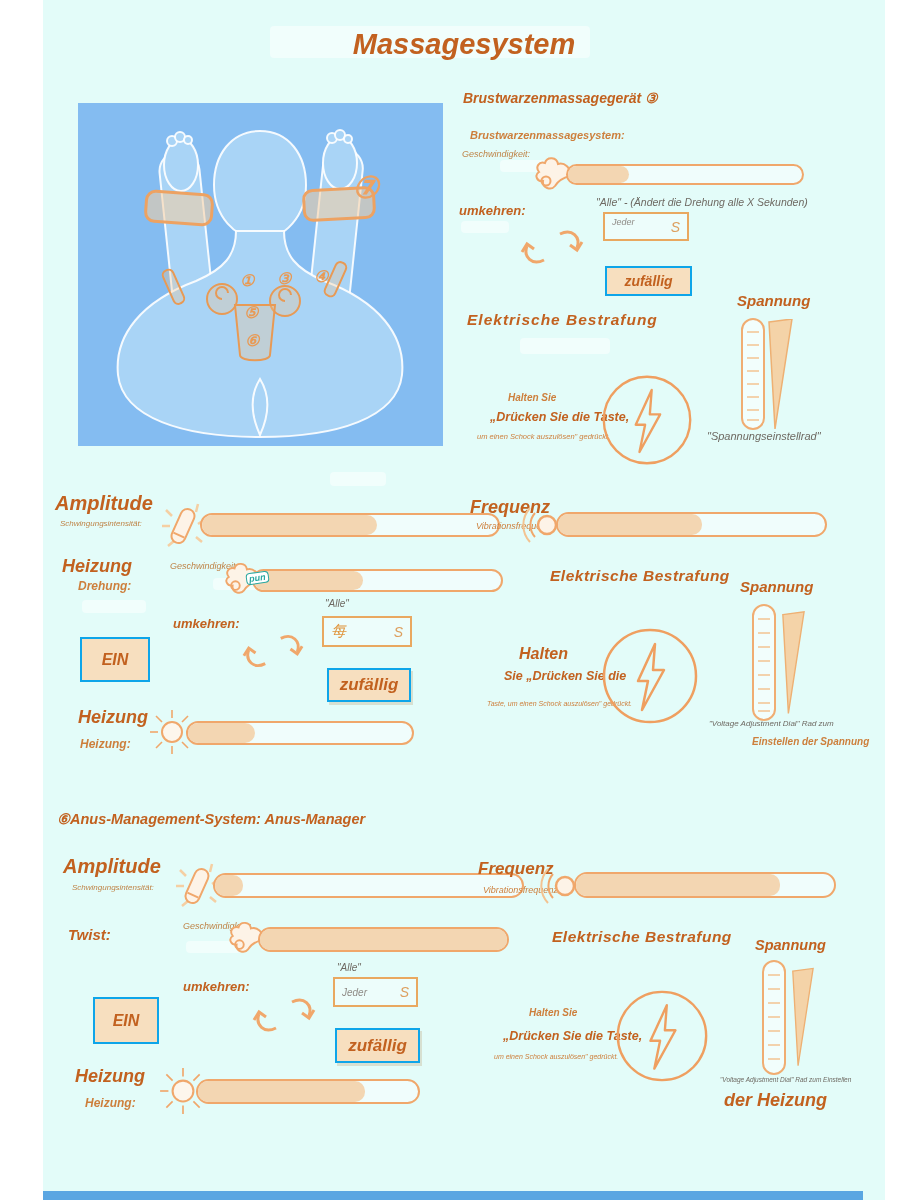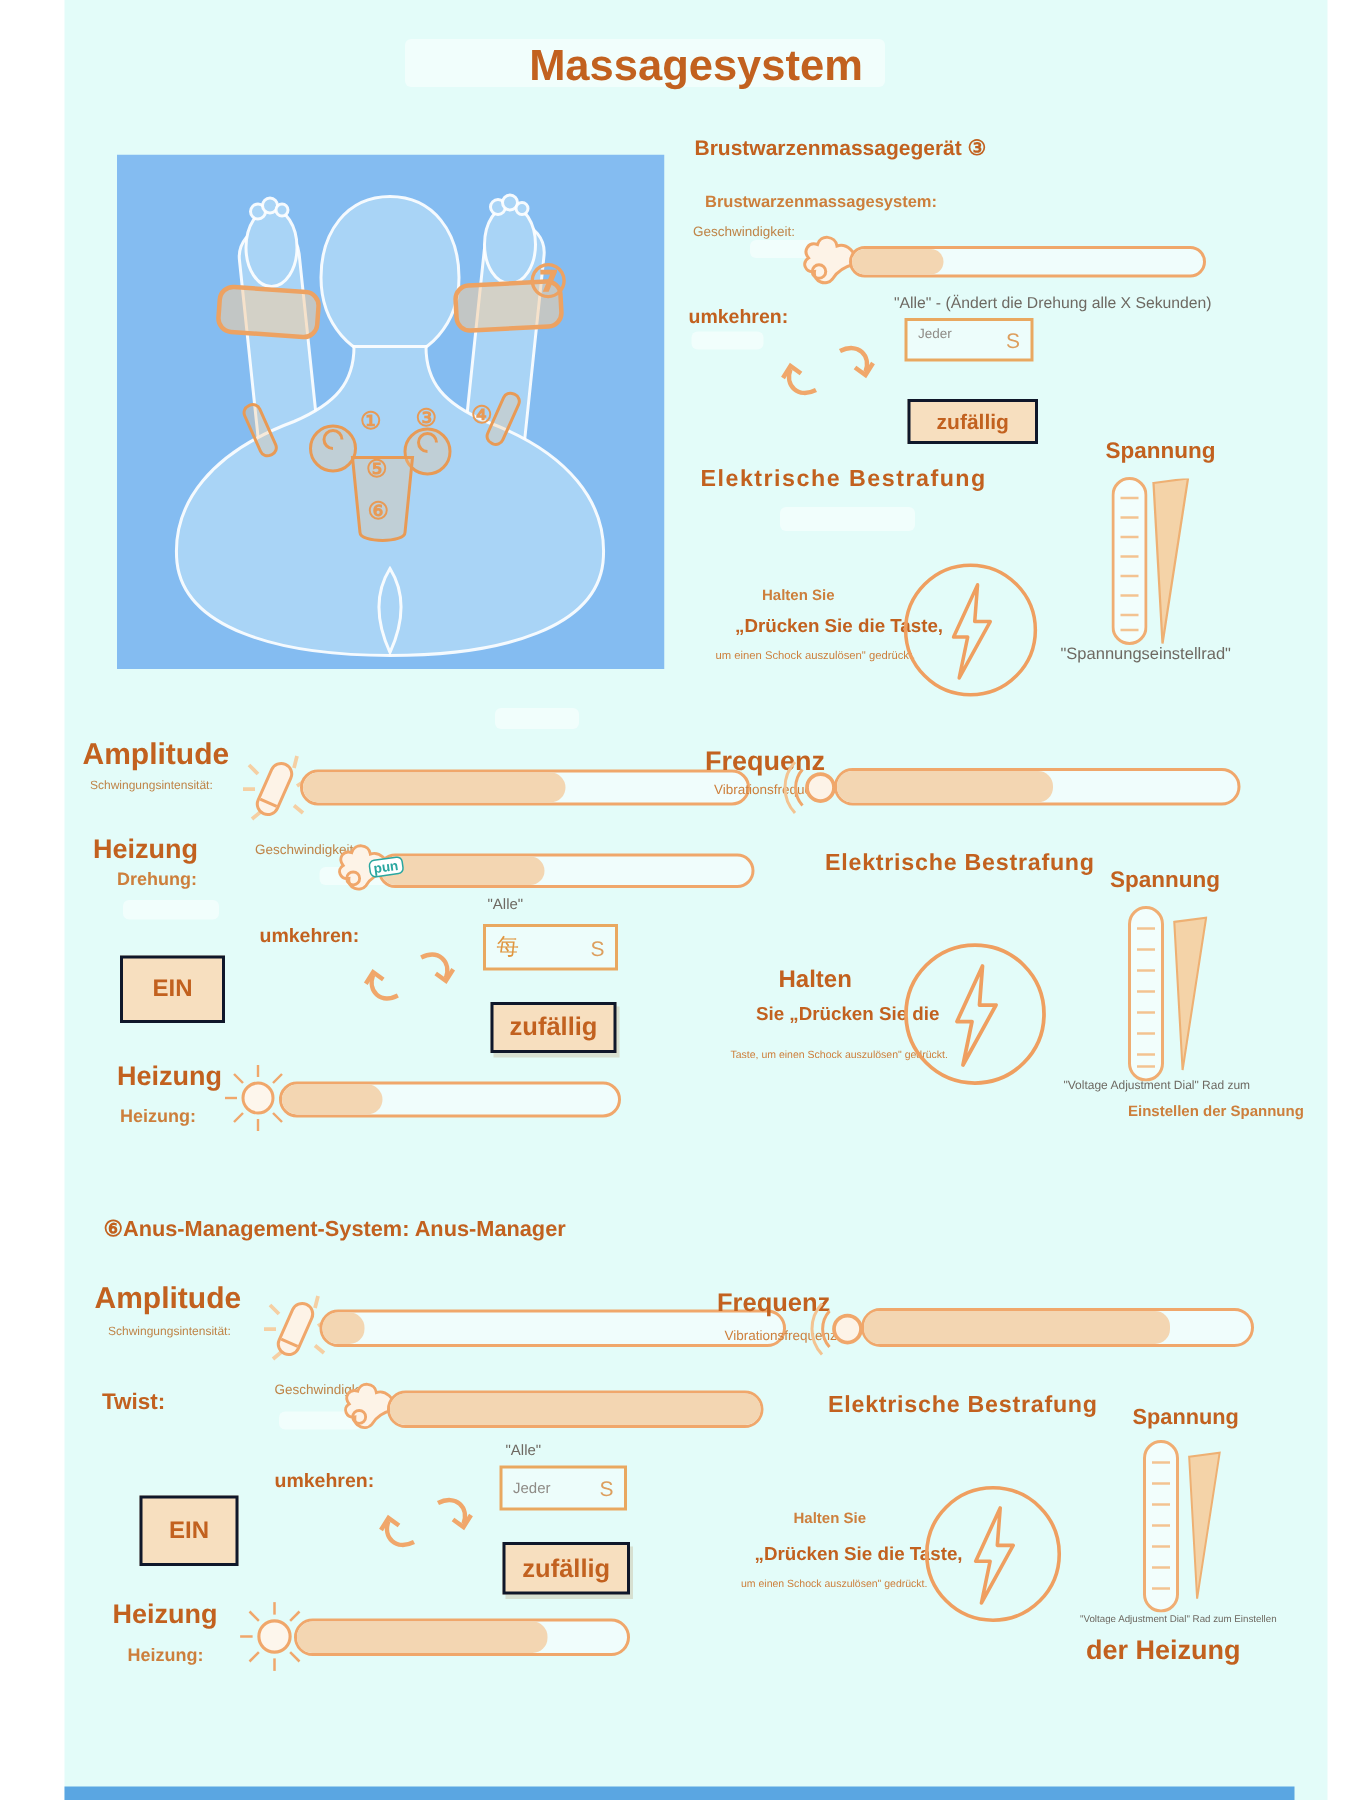--- a/index.html
+++ b/index.html
@@ -1,28 +1,28 @@
 <!DOCTYPE html>
 <html><head>
 <meta charset="utf-8">
 <style>
   html,body{margin:0;padding:0;background:#fff;}
   .page{position:relative;width:904px;height:1200px;background:#ffffff;overflow:hidden;
-        font-family:"Liberation Sans",sans-serif;}
+        font-family:"Liberation Sans",sans-serif;font-style:italic;}
   .panel{position:absolute;left:43px;top:0;width:842px;height:1200px;background:#e3fcf9;}
   .layer{position:absolute;inset:0;}
   .abs{position:absolute;}
   .h-deep{color:#c2611f;font-weight:700;}
   .h-med{color:#cd7f3c;font-weight:700;}
   .lbl-xs{color:#bf8448;font-size:9px;}
   .note{color:#6e6962;}
   .track{position:absolute;border:2px solid #f0a76b;border-radius:14px;background:rgba(255,255,255,0.45);}
   .fill{height:100%;background:#f3d6b2;border-radius:10px;}
   .btn{position:absolute;display:flex;align-items:center;justify-content:center;
-       background:#f7dfbf;border:2px solid #0f172a;color:#c2611f;font-weight:700;cursor:pointer;}
+       background:#f7dfbf;border:2px solid #0ea5e9;color:#c2611f;font-weight:700;cursor:pointer;}
   .btn.shadow{box-shadow:2px 3px 0 rgba(180,140,90,0.25);}
   .ibox{position:absolute;border:2px solid #e9a860;background:rgba(255,255,255,0.35);
         display:flex;align-items:center;justify-content:space-between;padding:0 7px;box-sizing:border-box;}
   .ibox .ph{color:#8f8b86;font-size:9px;}
   .ibox .unit{color:#dd9f5e;font-size:14px;}
   .ghost{position:absolute;background:rgba(255,255,255,0.5);border-radius:4px;}
   .icon{position:absolute;}
   .title{position:absolute;left:43px;width:842px;text-align:center;font-size:29px;}
   svg text{font-family:"Liberation Sans",sans-serif;}
 </style>
@@ -232,21 +232,21 @@
         <line x1="8" y1="40" x2="14" y2="34"></line>
           <line x1="34" y1="14" x2="40" y2="8"></line>
       </g>
     </svg>
     <div class="track" style="left:186px;top:721px;width:224px;height:20px;">
       <div class="fill" style="width: 30%;"></div>
     </div>
   </div>
 
   <div class="layer">
-    <div class="abs h-deep" style="left:57px;top:811px;font-size:14.5px;margin-left:12px;">⑥Anus-Management-System: Anus-Manager</div>
+    <div class="abs h-deep" style="left:57px;top:811px;font-size:14.5px;">⑥Anus-Management-System: Anus-Manager</div>
 
     <div class="abs h-deep" style="left:63px;top:855px;font-size:20px;">Amplitude</div>
     <div class="abs lbl-xs" style="left:72px;top:883px;font-size:8px;">Schwingungsintensität:</div>
     <svg class="icon" style="left:172px;top:860px;" width="50" height="52" viewBox="0 0 50 52">
       <path d="M8 10 L14 16 M4 26 L12 26 M40 4 L38 12 M46 20 L40 24 M10 46 L16 41 M44 42 L38 37" stroke="#f5cfa3" stroke-width="2.5" fill="none"></path>
       <g transform="rotate(24 25 26)">
         <rect x="18" y="8" width="14" height="36" rx="7" fill="#fdf3e7" stroke="#f0a76b" stroke-width="2"></rect>
         <line x1="19" y1="36" x2="31" y2="36" stroke="#f0a76b" stroke-width="2"></line>
       </g>
     </svg>

